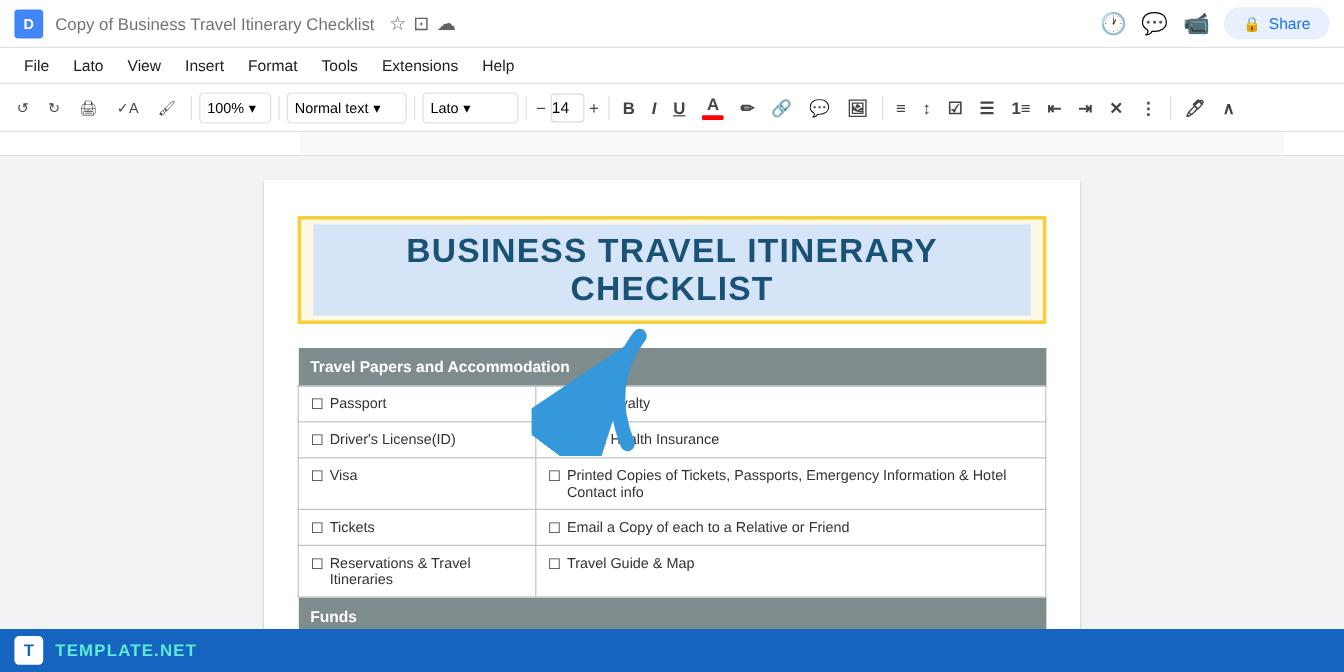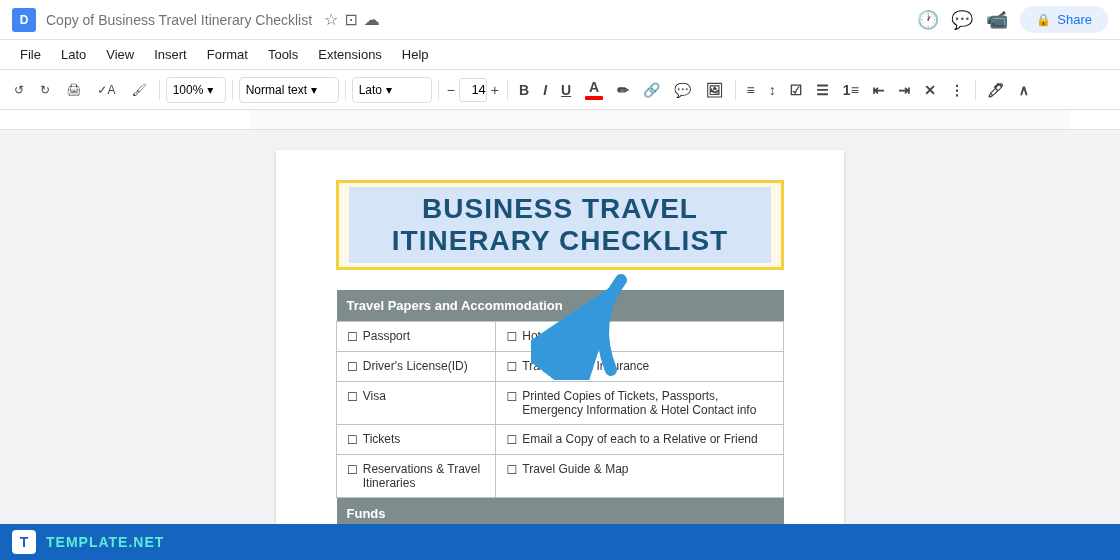--- a/index.html
+++ b/index.html
@@ -48,21 +48,21 @@
     .tool-dropdown {
       display: flex; align-items: center; padding: 2px 6px;
       border: 1px solid #dadce0; border-radius: 4px; cursor: pointer;
       font-size: 12px; gap: 4px; height: 26px;
     }
     .zoom-dropdown { min-width: 60px; }
     .style-dropdown { min-width: 100px; }
     .font-dropdown { min-width: 80px; }
     .font-size-area { display: flex; align-items: center; gap: 2px; }
     .font-size-btn { font-size: 14px; color: #444; cursor: pointer; padding: 2px; }
-    .font-size-val { width: 28px; text-align: right; font-size: 13px; border: 1px solid #dadce0; border-radius: 3px; height: 24px; }
+    .font-size-val { width: 28px; text-align: left; font-size: 13px; border: 1px solid #dadce0; border-radius: 3px; height: 24px; }
     .tool-icon-btn {
       font-size: 14px; font-weight: bold; color: #444; cursor: pointer;
       padding: 4px 5px; border-radius: 3px; border: none; background: none;
     }
     .tool-icon-btn.bold { font-weight: 900; }
     .tool-icon-btn.italic { font-style: italic; }
     .tool-icon-btn.underline { text-decoration: underline; }
     .color-bar { width: 18px; height: 4px; background: red; border-radius: 1px; }
 
     
@@ -80,24 +80,24 @@
     
     .doc-area {
       background: #f1f3f4;
       padding: 20px 0;
       display: flex; justify-content: center;
       height: calc(560px - 130px);
       overflow: hidden;
     }
     .doc-page {
       background: white;
-      width: 568px;
+      width: 680px;
       min-height: 400px;
       box-shadow: 0 1px 3px rgba(0,0,0,0.2);
-      padding: 30px 60px;
+      padding: 30px 28px;
       position: relative;
     }
 
     
     .doc-title-wrapper {
       border: 3px solid #f4d03f;
       background: #fef9e7;
       padding: 4px 10px;
       margin-bottom: 20px;
       display: inline-block;

